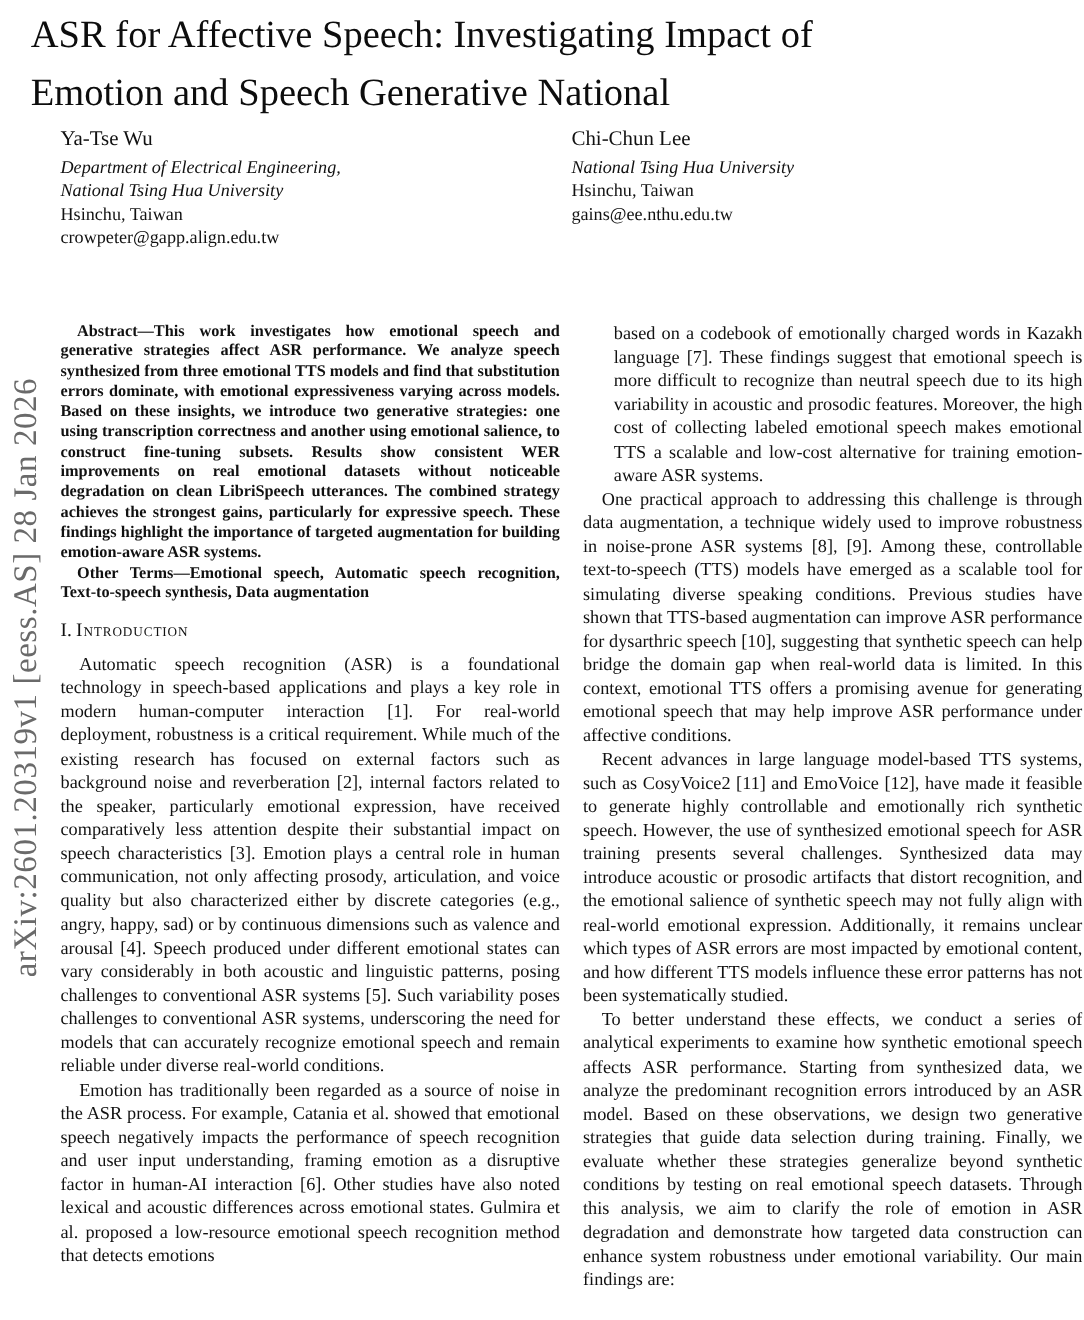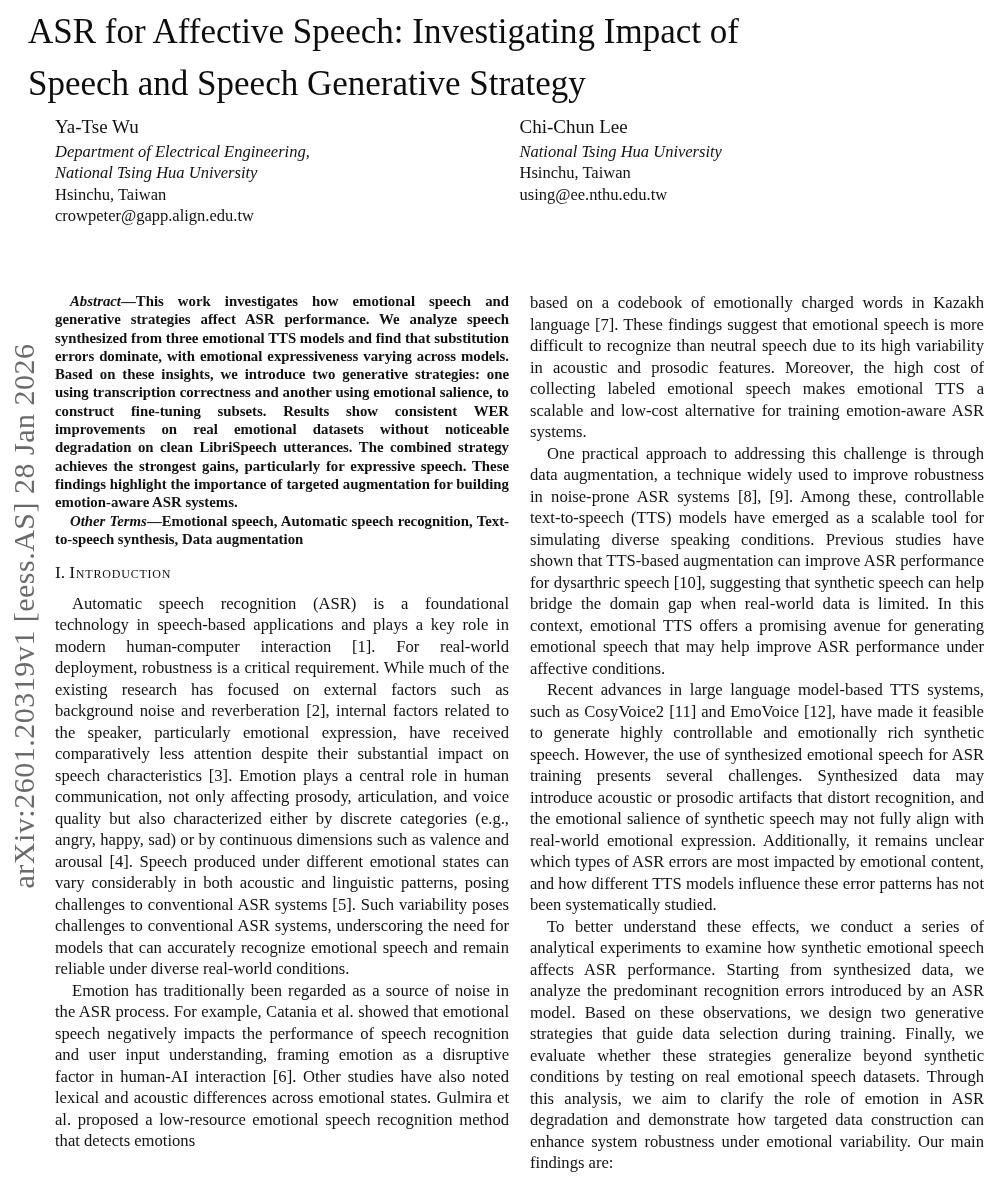--- a/index.html
+++ b/index.html
@@ -52,58 +52,58 @@
   }
   .col-left  { left:55px; }
   .col-right { left:530px; }
   .abstract-block p {
     margin:0;
     font-weight:bold;
     font-size:14.8px;
     line-height:18.3px;
     text-indent:15px;
   }
-  .lead-label { font-style:italic; font-weight:bold; }
+  .lead-label { font-weight:bold; }
   .section-heading {
     text-align:left;
     font-size:17.5px;
     margin:14px 0 9px 0;
     text-indent:0;
   }
   .section-heading .sc {
     font-variant:small-caps;
     letter-spacing:0.8px;
     margin-left:4px;
   }
   .para { margin:0; text-indent:17px; }
-  .para.no-indent { text-indent:0; }
+  .para.no-indent { text-indent:0;margin-left:28px; }
 </style>
 </head>
 <body>
 
 <div class="watermark">arXiv:2601.20319v1 [eess.AS] 28 Jan 2026</div>
 
 <div class="title">
   <div>ASR for Affective Speech: Investigating Impact of</div>
-  <div>Speech and Speech Generative Strategy</div>
+  <div>Emotion and Speech Generative National</div>
 </div>
 
 <div class="authors">
   <div class="author">
     <div class="name">Ya-Tse Wu</div>
     <div class="affil">Department of Electrical Engineering,</div>
     <div class="affil">National Tsing Hua University</div>
     <div class="loc">Hsinchu, Taiwan</div>
     <div class="email">crowpeter@gapp.align.edu.tw</div>
   </div>
   <div class="author">
     <div class="name">Chi-Chun Lee</div>
     <div class="affil">National Tsing Hua University</div>
     <div class="loc">Hsinchu, Taiwan</div>
-    <div class="email">using@ee.nthu.edu.tw</div>
+    <div class="email">gains@ee.nthu.edu.tw</div>
   </div>
 </div>
 
 <div class="col col-left">
   <div class="abstract-block">
     <p><span class="lead-label">Abstract</span><span>—This work investigates how emotional speech and generative strategies affect ASR performance. We analyze speech synthesized from three emotional TTS models and find that substitution errors dominate, with emotional expressiveness varying across models. Based on these insights, we introduce two generative strategies: one using transcription correctness and another using emotional salience, to construct fine-tuning subsets. Results show consistent WER improvements on real emotional datasets without noticeable degradation on clean LibriSpeech utterances. The combined strategy achieves the strongest gains, particularly for expressive speech. These findings highlight the importance of targeted augmentation for building emotion-aware ASR systems.</span></p>
     <p><span class="lead-label">Other Terms</span><span>—Emotional speech, Automatic speech recognition, Text-to-speech synthesis, Data augmentation</span></p>
   </div>
   <div class="section-heading">
     <span>I.</span><span class="sc">Introduction</span>

